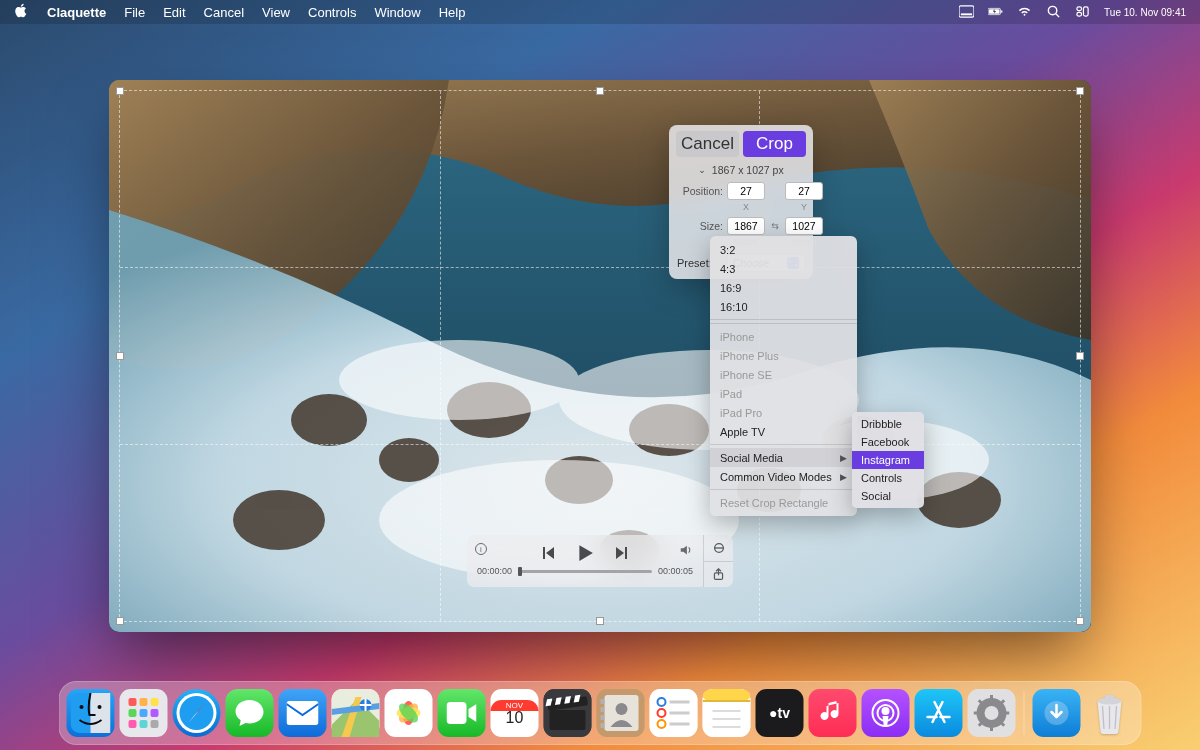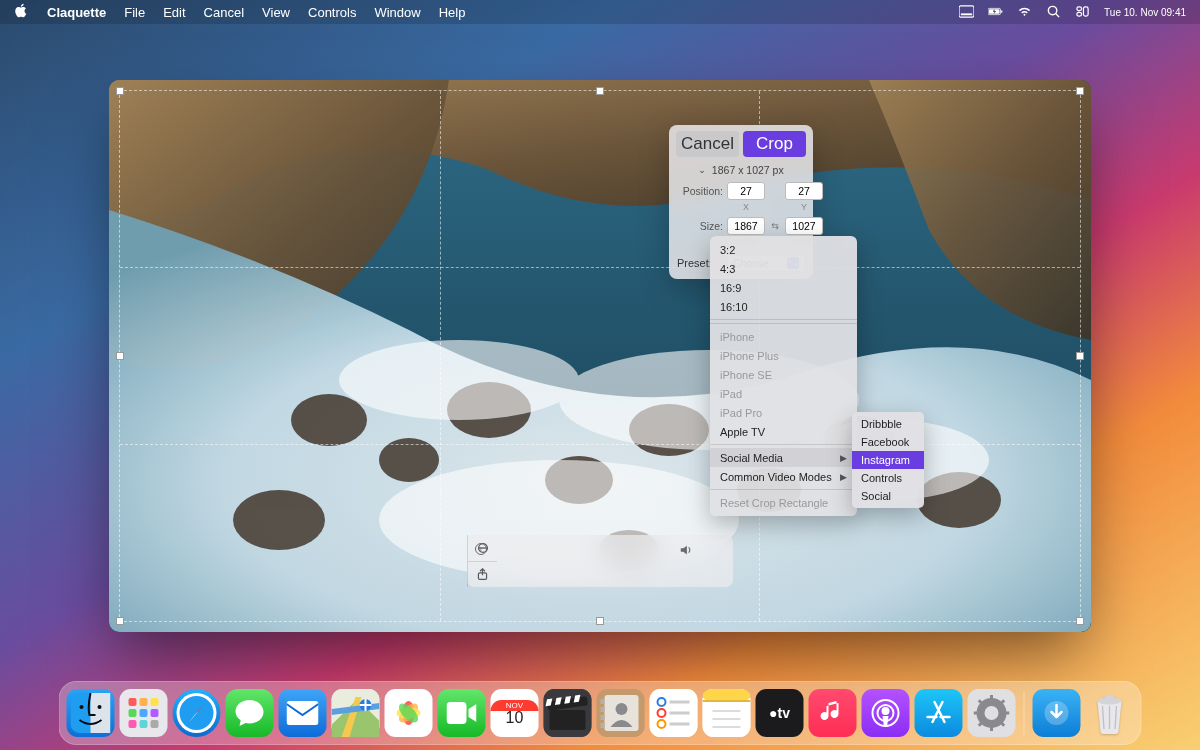--- a/index.html
+++ b/index.html
@@ -238,20 +238,40 @@
     <div class="handle" style="top:-4px;right:-4px"></div>
     <div class="handle" style="top:50%;left:-4px;margin-top:-4px"></div>
     <div class="handle" style="top:50%;right:-4px;margin-top:-4px"></div>
     <div class="handle" style="bottom:-4px;left:-4px"></div>
     <div class="handle" style="bottom:-4px;left:50%;margin-left:-4px"></div>
     <div class="handle" style="bottom:-4px;right:-4px"></div>
   </div>
 
   <div id="player">
     <div class="info-ic">i</div>
+    <div class="main">
+      <div class="btns">
+        <svg class="pb" viewBox="0 0 16 16">
+            <path d="M3 2h2v12H3zM14 2v12L6 8z"></path>
+          </svg>
+        <svg class="pb play" viewBox="0 0 16 16">
+            <path d="M3 1v14l12-7z"></path>
+          </svg>
+        <svg class="pb" viewBox="0 0 16 16">
+            <path d="M11 2h2v12h-2zM2 2v12l8-6z"></path>
+          </svg>
+      </div>
+      <div class="timeline">
+        <span>00:00:00</span>
+        <div class="track">
+            <div class="thumb"></div>
+          </div>
+        <span>00:00:05</span>
+      </div>
+    </div>
     <div class="vol-wrap vol">
       <svg width="14" height="14" viewBox="0 0 16 16" fill="#6a6a6e">
           <path d="M2 6v4h3l4 3V3L5 6z"></path>
           <path d="M11 5a4 4 0 010 6" fill="none" stroke="#6a6a6e" stroke-width="1.3"></path>
         </svg>
     </div>
     <div class="side">
       <div>
           <svg width="14" height="14" viewBox="0 0 16 16" fill="none" stroke="#5a5a5e" stroke-width="1.5">
             <circle cx="8" cy="8" r="5"></circle>

